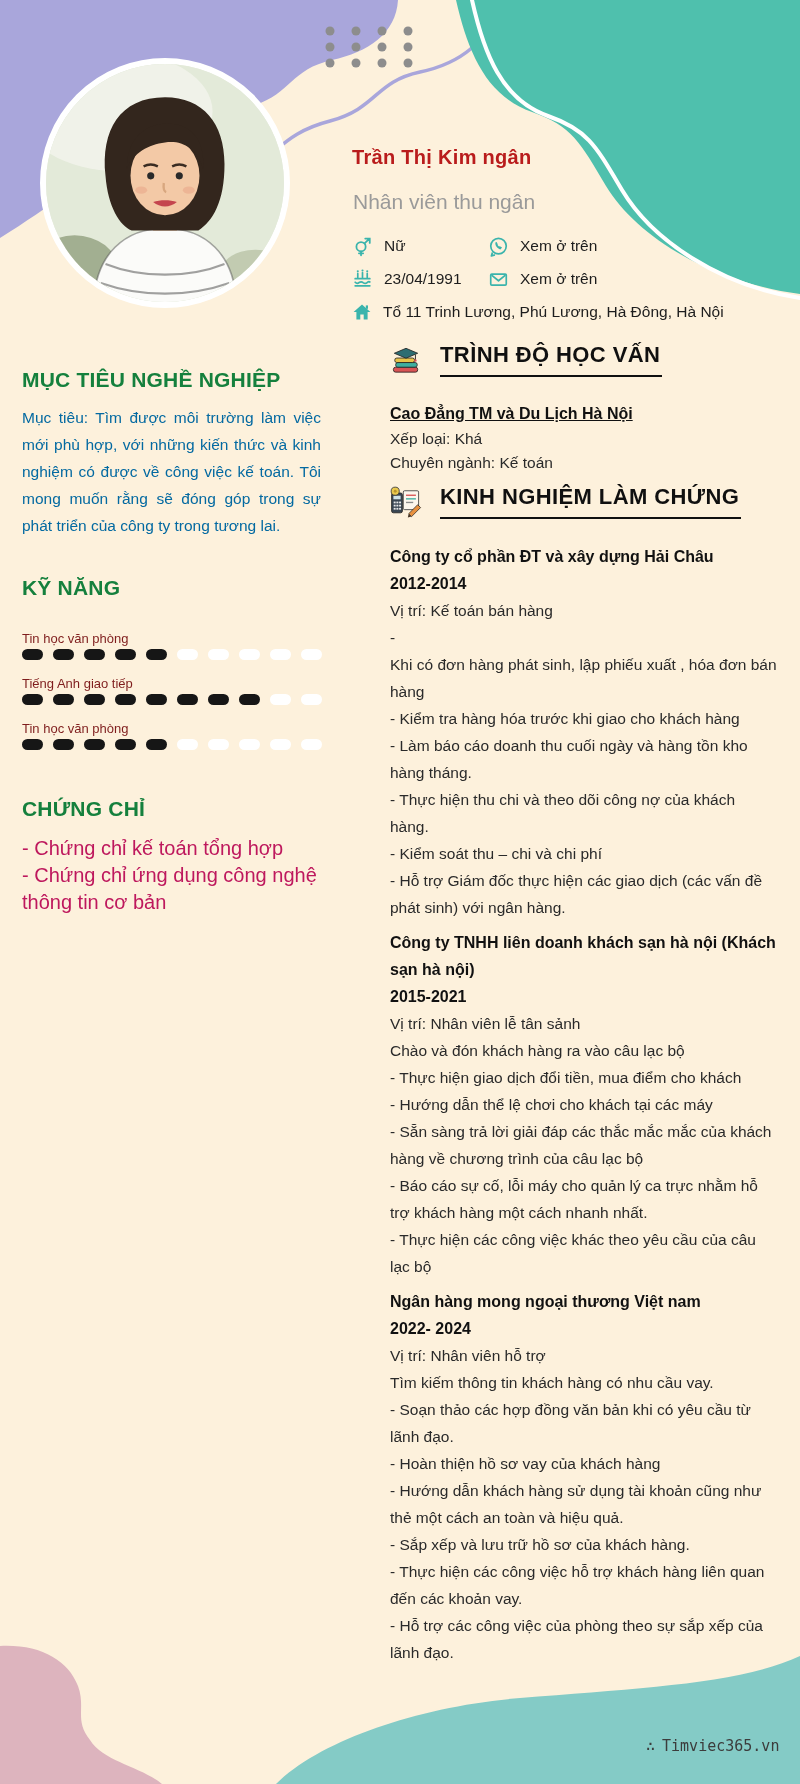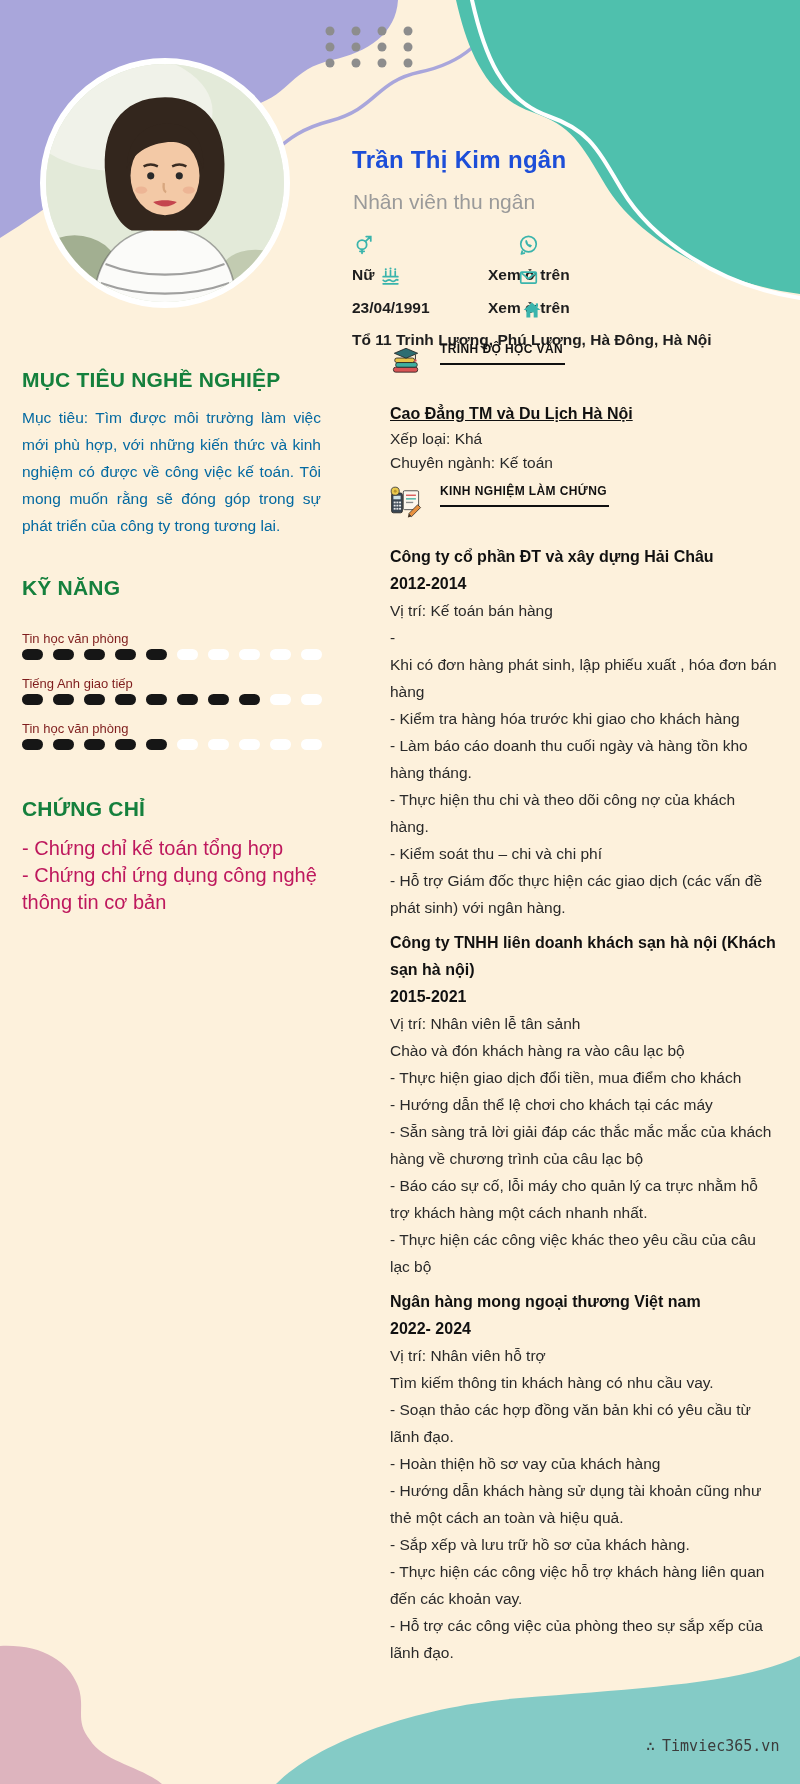--- a/index.html
+++ b/index.html
@@ -7,43 +7,43 @@
   .page {
     position:relative; width:800px; height:1784px; margin:0 auto;
     background:#fdf1dc; overflow:hidden;
     font-family:"Liberation Sans","DejaVu Sans",sans-serif;
     color:#2d2d2d;
   }
   .abs { position:absolute; }
   svg { display:block; }
 
   
-  .name { left:352px; top:146px; font-size:24px; font-weight:bold; color:#1d4ed8; letter-spacing:.3px; }
+  .name { left:352px; top:146px; font-size:20px; font-weight:bold; color:#b91c1c; letter-spacing:.3px; }
   .subtitle { left:353px; top:190px; font-size:21px; color:#9a9a9a; }
-  .info-item { display:flex; align-items:center; gap:11px; height:24px; font-size:15.5px; color:#1d1d1d; font-weight:700; white-space:nowrap;flex-direction:column; }
+  .info-item { display:flex; align-items:center; gap:11px; height:24px; font-size:15.5px; color:#1d1d1d; font-weight:400; white-space:nowrap; }
   .info-item svg { flex:0 0 auto; }
 
   
   .photo { left:40px; top:58px; width:250px; height:250px; border-radius:50%;
            border:6px solid #ffffff; overflow:hidden; background:#e7ecdf; }
 
   
   .sec-title-left { font-size:21px; font-weight:bold; color:#15803d; letter-spacing:.2px; }
   .objective-body { left:22px; top:404px; width:299px; font-size:15.5px; line-height:27px; text-align:justify; color:#0369a1; }
   .skills { left:22px; top:629px; width:300px; }
   .skill { margin-bottom:14px; }
   .skill-label { font-size:13px; line-height:19px; margin-bottom:1px; color:#7f1d1d; }
   .skill-pills { display:flex; gap:10px; height:11px; }
   .pill { width:21px; height:11px; border-radius:6px; background:#ffffff; }
   .pill.filled { background:#161616; }
   .cert-list { left:22px; top:835px; width:300px; font-size:20px; line-height:27px; color:#be185d; }
 
   
   .rsec-header { display:flex; align-items:flex-start; gap:16px; }
-  .rsec-title { font-size:12px; font-weight:bold; color:#101010; letter-spacing:.4px;
+  .rsec-title { font-size:22px; font-weight:bold; color:#101010; letter-spacing:.4px;
                 border-bottom:2.5px solid #101010; padding-bottom:7px; padding-right:2px; white-space:nowrap; }
   .edu-body { left:390px; top:402px; width:385px; font-size:15.5px; line-height:24.5px; color:#2a2a2a; }
   .edu-school { font-weight:bold; font-size:16px; color:#111;text-decoration:underline; }
   .jobs { left:390px; top:543px; width:388px; font-size:15.5px; line-height:27px; color:#2a2a2a; }
   .job { margin-bottom:8px; }
   .job-company, .job-period { font-weight:bold; font-size:16px; color:#111; }
 
   
   .watermark { left:646px; top:1737px; font-family:"DejaVu Sans Mono","Liberation Mono",monospace;
                font-size:15px; color:#3c3c3c; display:flex; gap:7px; align-items:center; }

